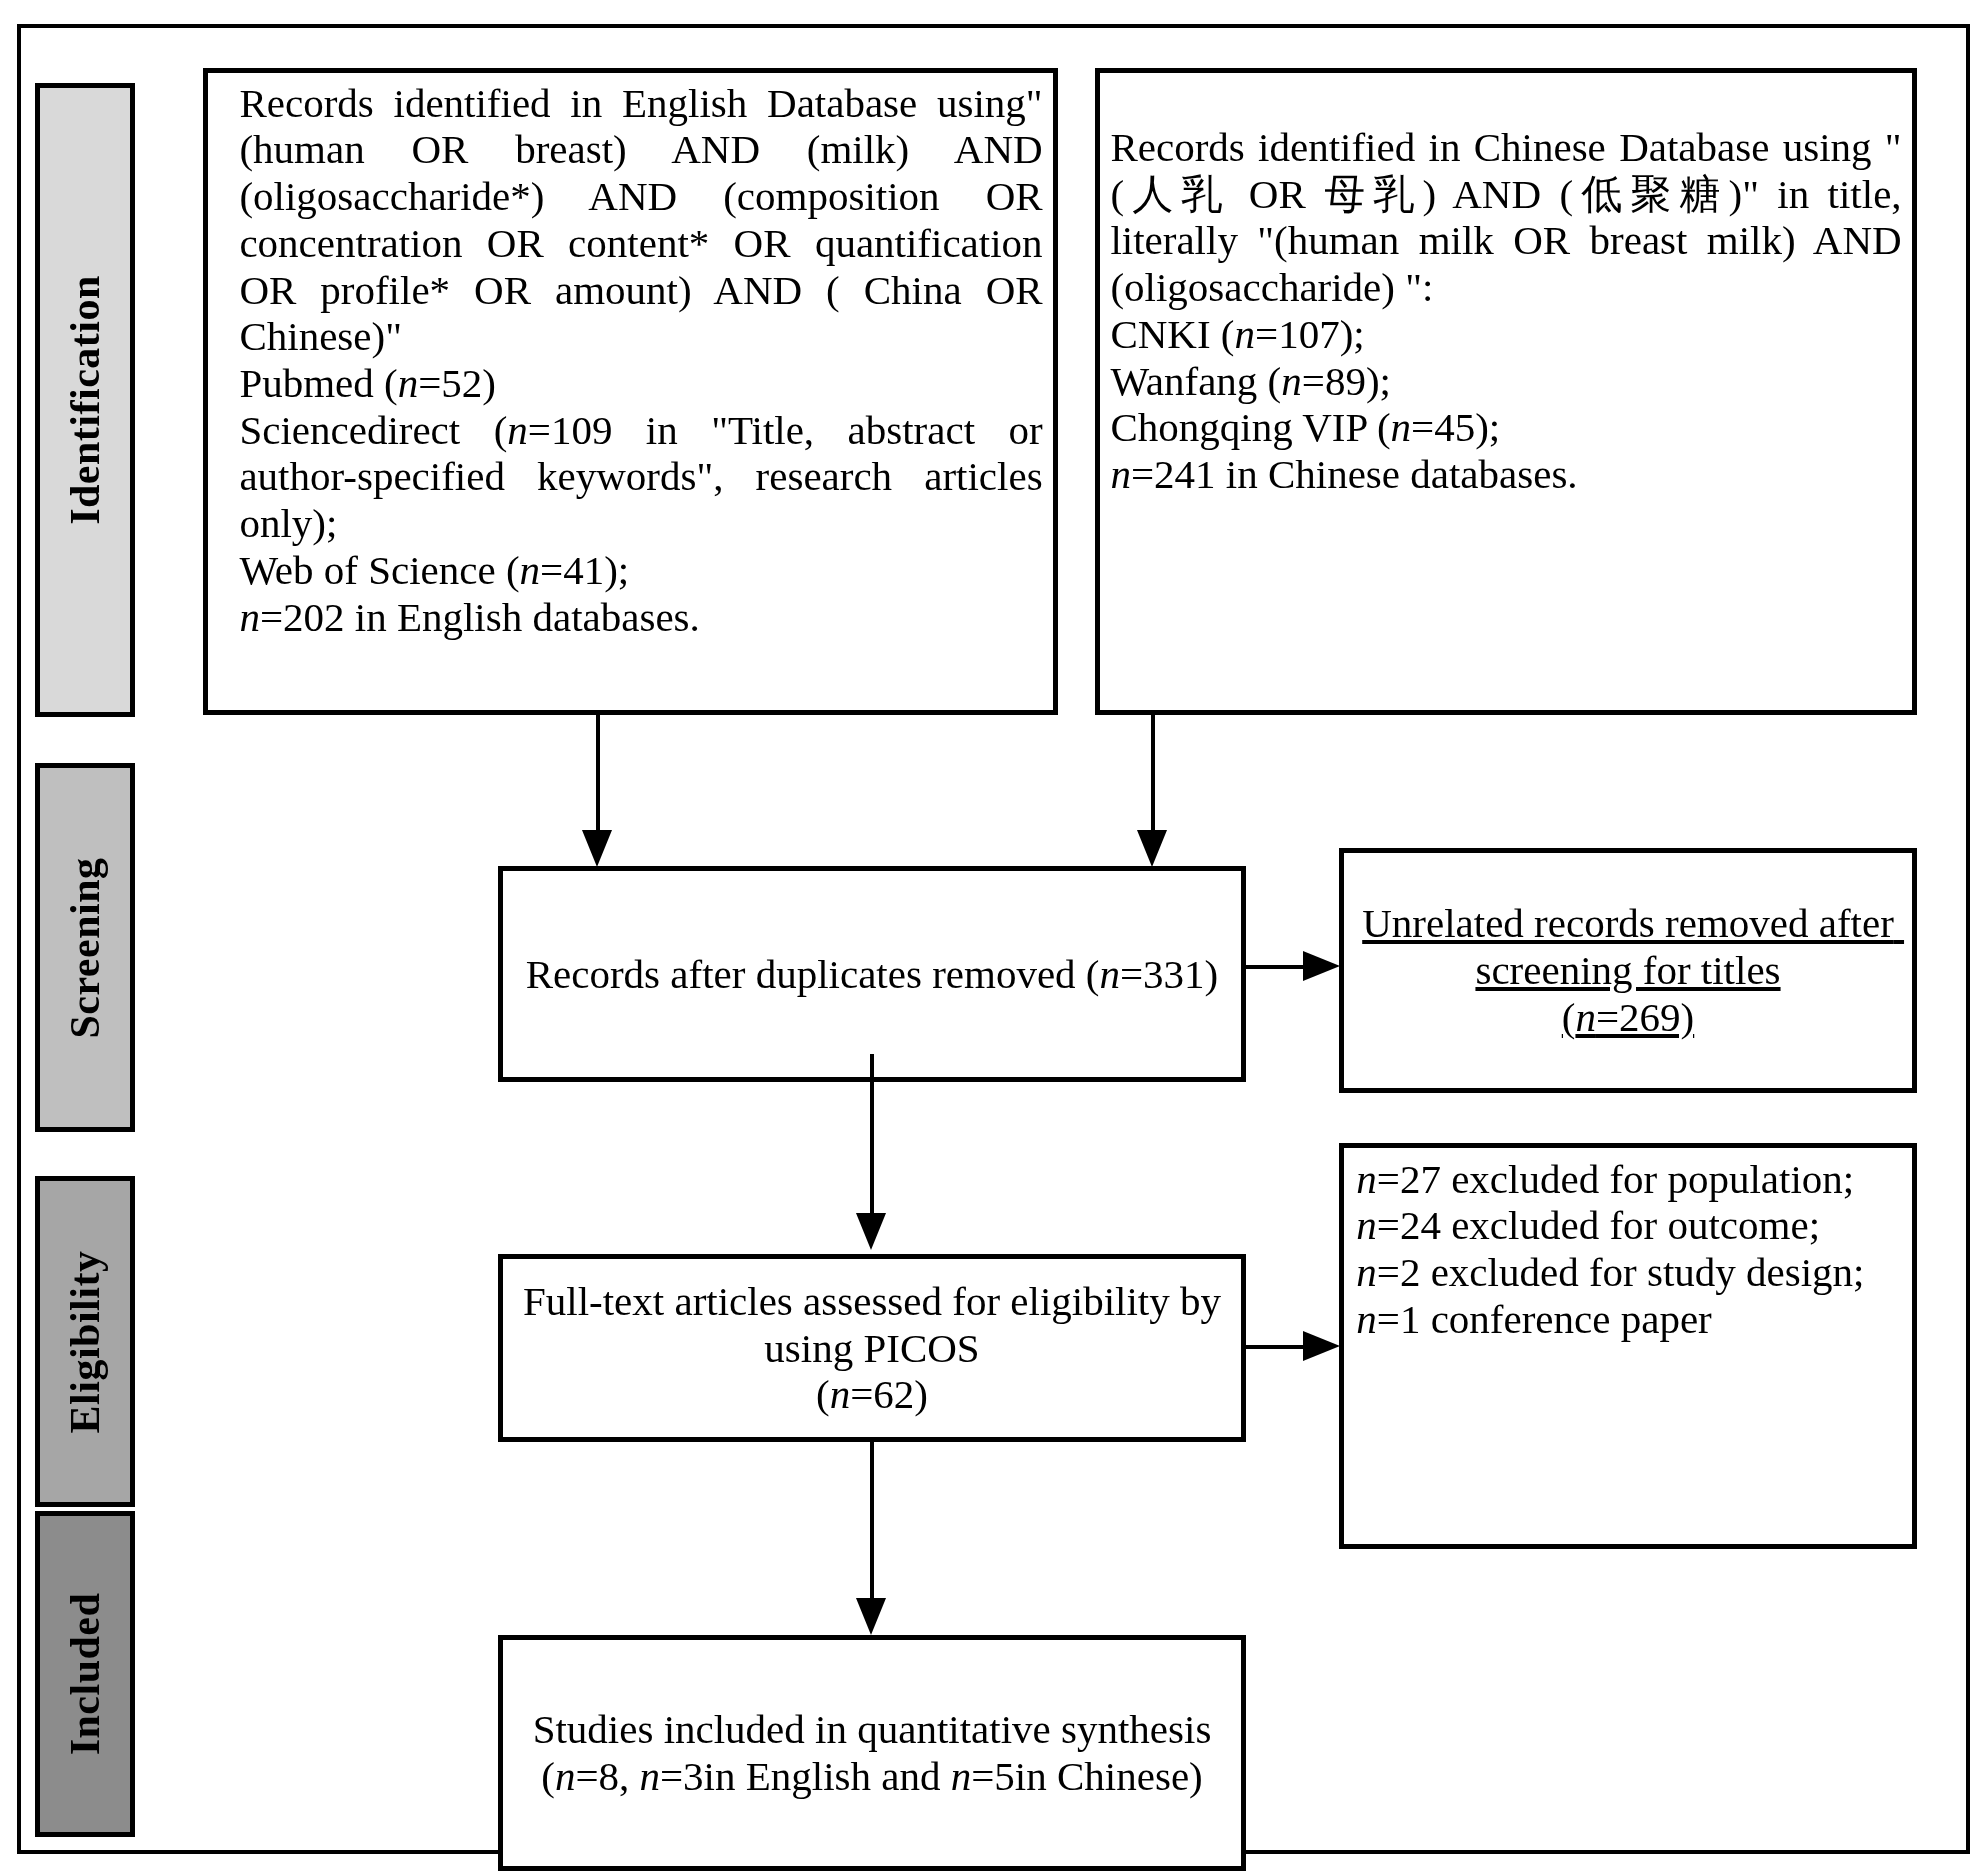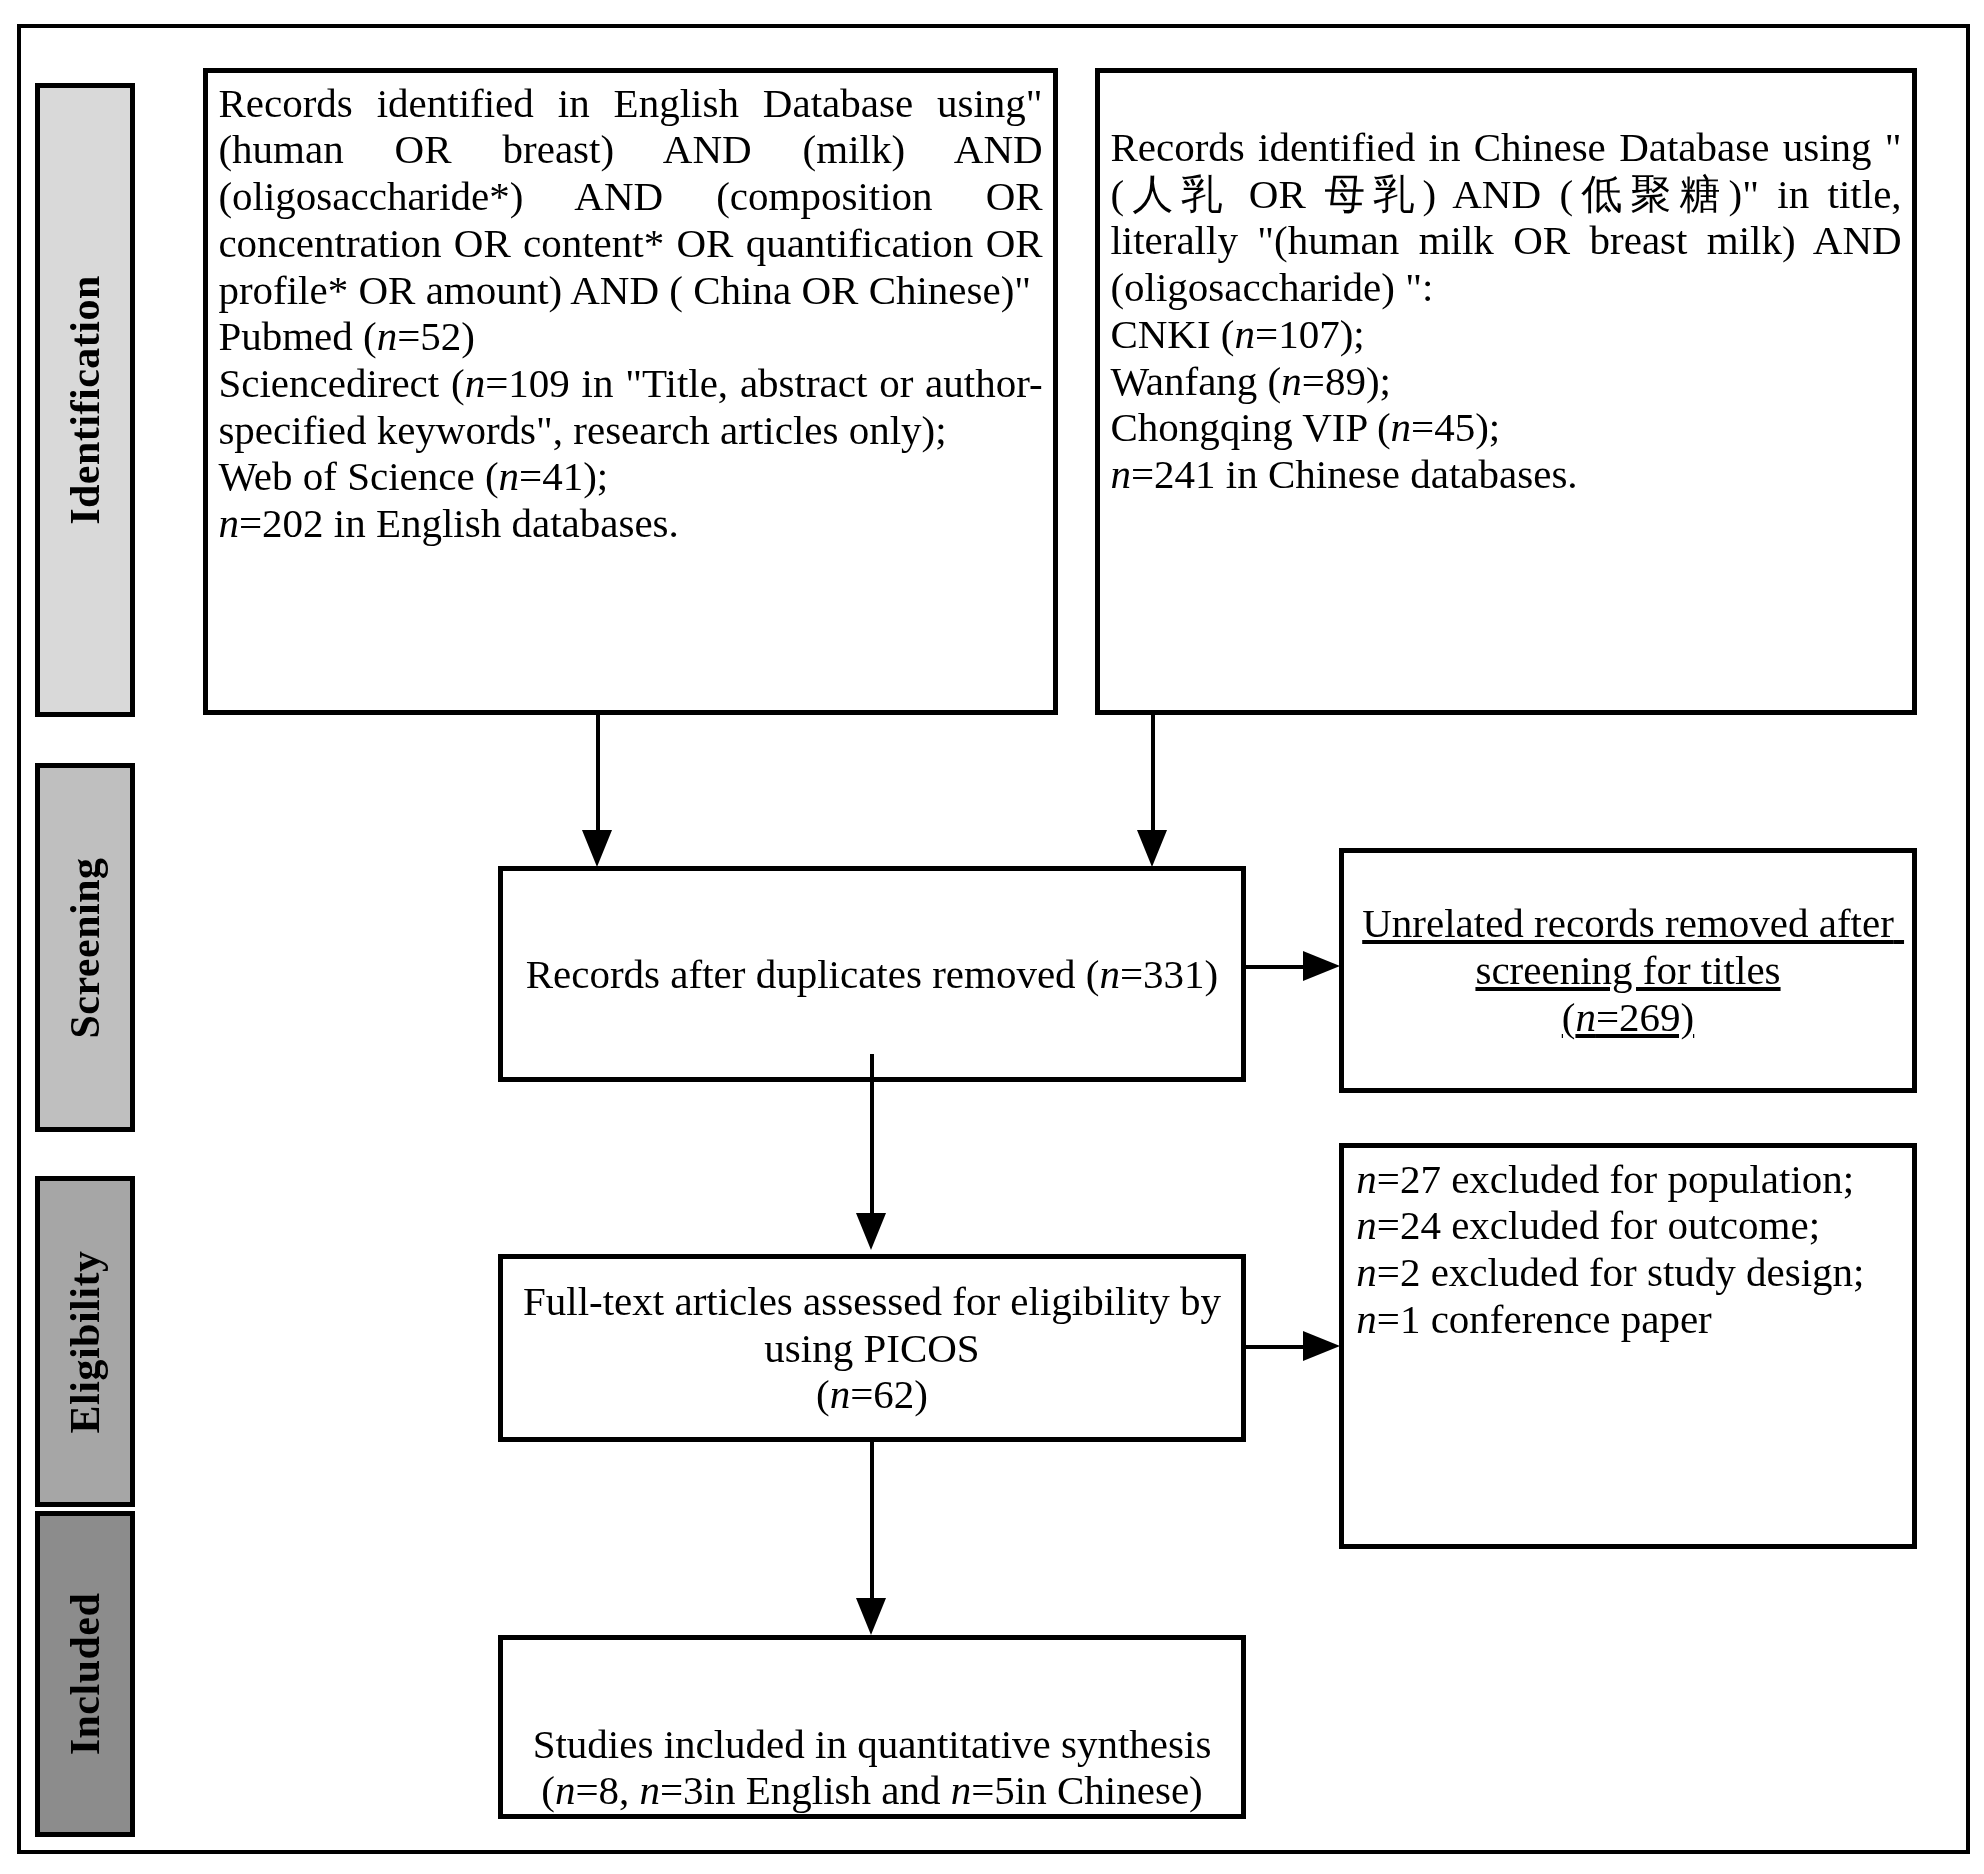--- a/index.html
+++ b/index.html
@@ -123,21 +123,21 @@
   </div>
 
   <div class="stage-box" id="stage-eligibility" style="left:35px; top:1176px; width:100px; height:331px; background:#a6a6a6;">
     <span class="stage-label">Eligibility</span>
   </div>
 
   <div class="stage-box" id="stage-included" style="left:35px; top:1511px; width:100px; height:326px; background:#8c8c8c;">
     <span class="stage-label">Included</span>
   </div>
 
-  <div class="flow-box just-box" id="box-english" style="left:203px; top:68px; width:855px; height:647px;">
+  <div class="flow-box just-box" id="box-english" style="left:203px; top:68px; width:855px; height:647px;padding-left:21px;">
     <div class="flow-text">Records identified in English Database using"(human OR breast) AND (milk) AND (oligosaccharide*) AND (composition OR concentration OR content* OR quantification OR profile* OR amount) AND ( China OR Chinese)"
 Pubmed (<i class="ital">n</i>=52)
 Sciencedirect (<i class="ital">n</i>=109 in "Title, abstract or author-specified keywords", research articles only);
 Web of Science (<i class="ital">n</i>=41);
 <i class="ital">n</i>=202 in English databases.</div>
   </div>
 
   <div class="flow-box just-box" id="box-chinese" style="left:1095px; top:68px; width:822px; height:647px;">
     <div class="flow-text" style="padding-top:51px;">Records identified in Chinese Database using "(人乳 OR 母乳) AND (低聚糖)" in title, literally "(human milk OR breast milk) AND (oligosaccharide) ":
 CNKI (<i class="ital">n</i>=107);
@@ -178,18 +178,18 @@
 <i class="ital">n</i>=2 excluded for study design;
 <i class="ital">n</i>=1 conference paper</div>
   </div>
 
   <div class="h-line" style="left:1246px; top:1345px; width:66px; height:3.8px;"></div>
   <div class="arrow-right" style="left:1303px; top:1331px;"></div>
 
   <div class="v-line" style="left:870px; top:1441px; width:3.8px; height:161px;"></div>
   <div class="arrow-down" style="left:856px; top:1598px;"></div>
 
-  <div class="flow-box center-box" id="box-included" style="left:498px; top:1635px; width:748px; height:184px;align-items:flex-end;">
+  <div class="flow-box center-box" id="box-included" style="left:498px; top:1635px; width:748px; height:236px;">
     <div class="flow-text">Studies included in quantitative synthesis (<i class="ital">n</i>=8, <i class="ital">n</i>=3in English and <i class="ital">n</i>=5in Chinese)</div>
   </div>
 
 </div>
 
 
 </body></html>

